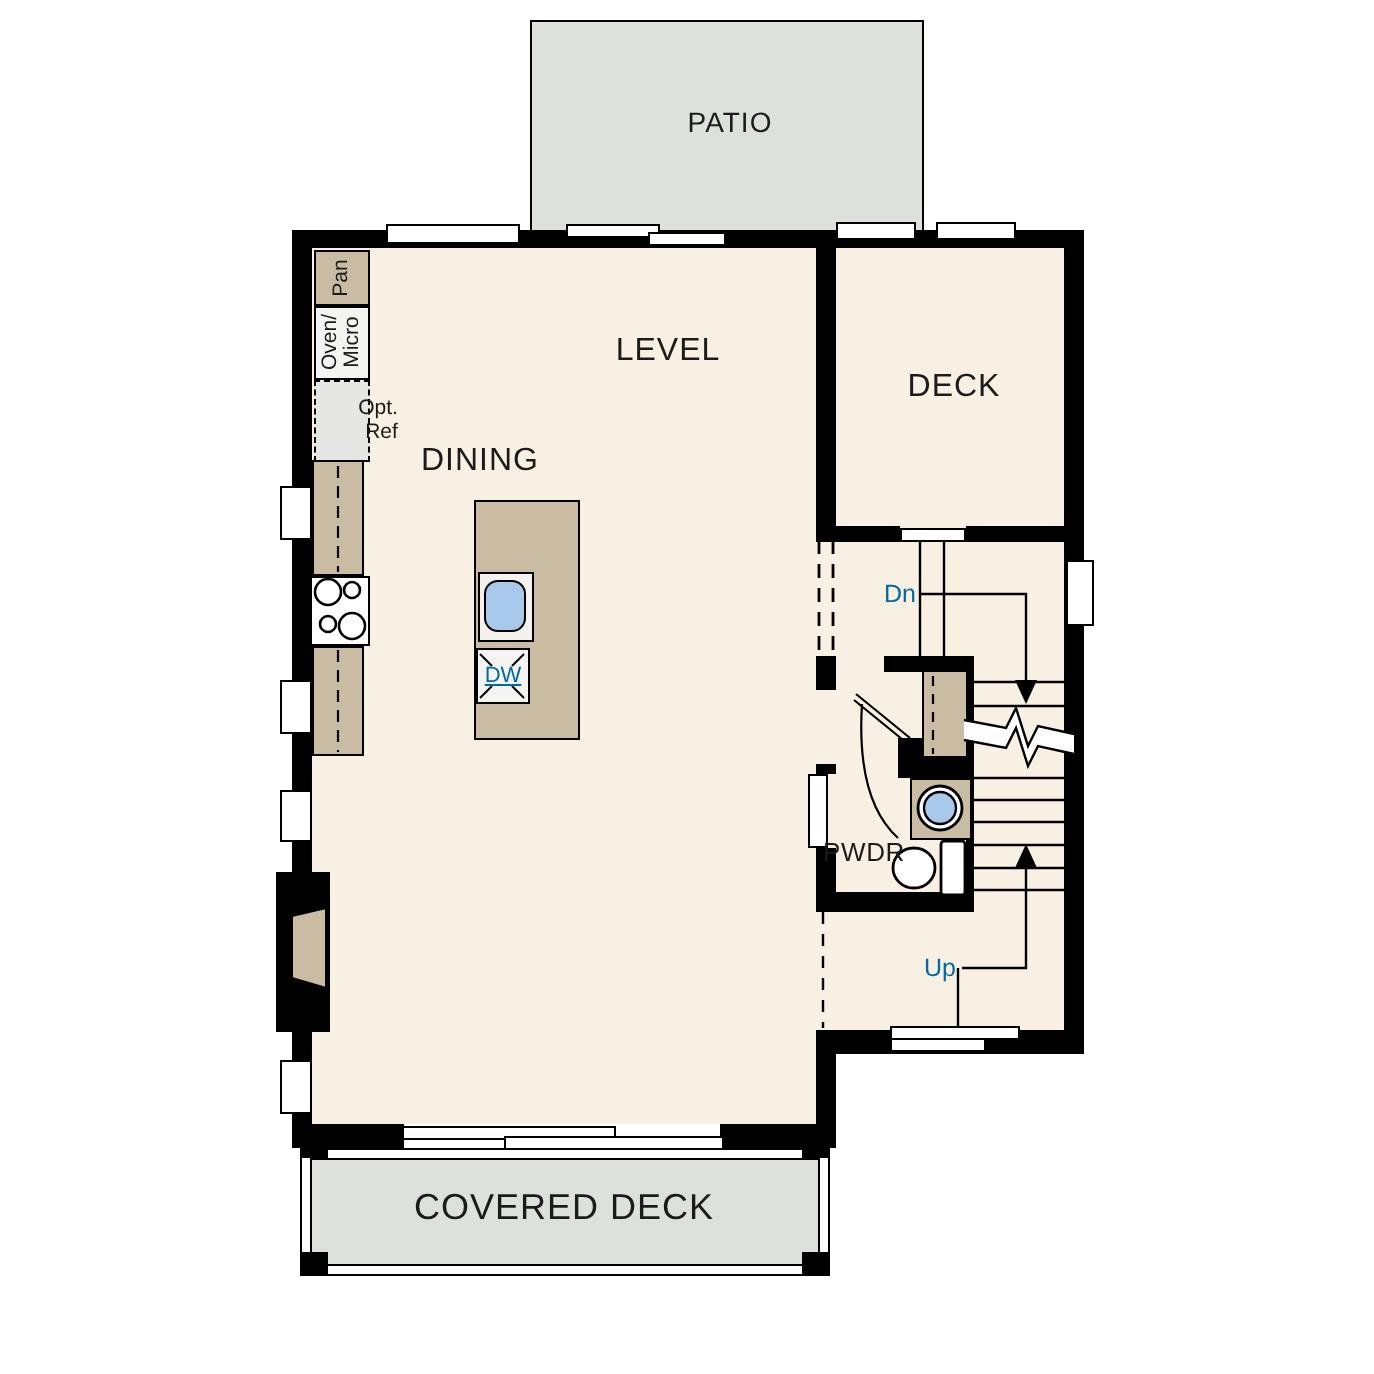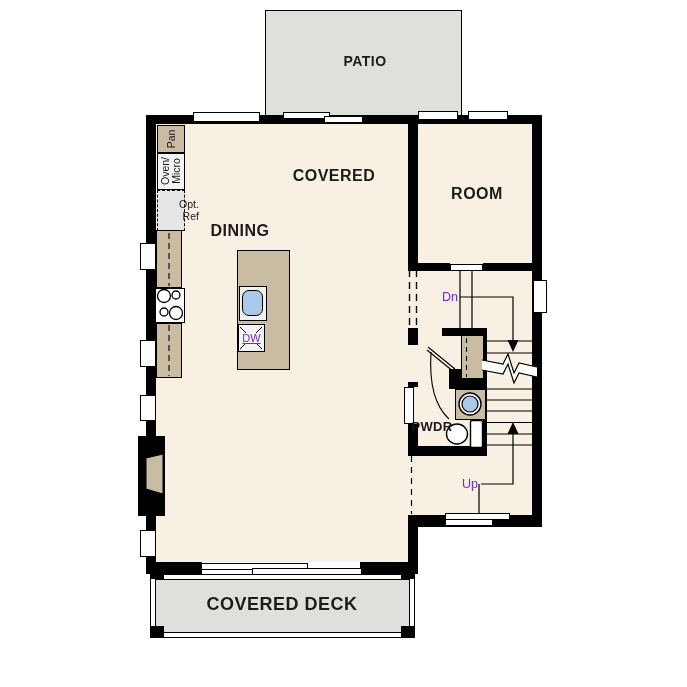--- a/index.html
+++ b/index.html
@@ -4,24 +4,24 @@
 <style>
   html,body{margin:0;padding:0;background:#fff;}
   .plan{position:relative;width:687px;height:687px;background:#fff;overflow:hidden;
         font-family:"Liberation Sans",sans-serif;}
   .abs{position:absolute;box-sizing:border-box;}
   .floor{background:#F8F0E3;}
   .wall{background:#000;}
   .tan{background:#C9BCA3;}
   .gray{background:#DEE0DC;}
   .win{background:#fff;border:1.3px solid #000;}
-  .lbl{position:absolute;transform:translate(-50%,-50%);color:#1b1b1b;font-weight:bold;
+  .lbl{position:absolute;transform:translate(-50%,-50%);color:#1b1b1b;font-weight:normal;
        white-space:nowrap;letter-spacing:.5px;text-align:center;}
   .lbl-room{font-size:16px;}
-  .lbl-sm{font-size:12.5px;font-weight:normal;letter-spacing:0;color:#6d28d9;}
+  .lbl-sm{font-size:12.5px;font-weight:normal;letter-spacing:0;color:#0369a1;}
   .rot{transform:translate(-50%,-50%) rotate(-90deg);font-size:10.5px;font-weight:normal;
        letter-spacing:0;line-height:11px;text-align:center;}
   svg.overlay{position:absolute;left:0;top:0;pointer-events:none;}
 </style>
 </head>
 <body>
 
 <div class="plan">
 
   <div class="abs gray" style="left:265px;top:10px;width:197px;height:106px;border:1.5px solid #000;"></div>
@@ -137,23 +137,23 @@
     <path d="M431,352 Q428,400 449,419" stroke="#000" stroke-width="1.1" fill="none"></path>
 
     <circle cx="470" cy="404" r="11" fill="#fff" stroke="#000" stroke-width="1.4"></circle>
     <circle cx="470" cy="404" r="8" fill="#A9C9EB" stroke="#000" stroke-width="1.2"></circle>
 
     <ellipse cx="457" cy="434" rx="10.5" ry="10" fill="#fff" stroke="#000" stroke-width="1.4"></ellipse>
     <rect x="470.5" y="420.5" width="12" height="27" rx="1.5" fill="#fff" stroke="#000" stroke-width="1.4"></rect>
   </svg>
 
   <div class="lbl" style="left:365px;top:61px;font-size:14px;">PATIO</div>
-  <div class="lbl lbl-room" style="left:334px;top:176px;">COVERED</div>
+  <div class="lbl lbl-room" style="left:334px;top:176px;">LEVEL</div>
   <div class="lbl lbl-room" style="left:240px;top:231px;">DINING</div>
-  <div class="lbl lbl-room" style="left:477px;top:194px;">ROOM</div>
+  <div class="lbl lbl-room" style="left:477px;top:194px;">DECK</div>
   <div class="lbl" style="left:432px;top:426px;font-size:13px;letter-spacing:.3px;">PWDR</div>
   <div class="lbl" style="left:282px;top:604px;font-size:18px;">COVERED DECK</div>
 
   <div class="lbl lbl-sm" style="left:450px;top:297px;">Dn</div>
   <div class="lbl lbl-sm" style="left:470px;top:484px;">Up</div>
   <div class="lbl lbl-sm" style="left:251.5px;top:338px;font-size:11px;text-decoration:underline;">DW</div>
 
   <div class="lbl rot" style="left:171px;top:139px;">Pan</div>
   <div class="lbl rot" style="left:171px;top:171px;">
     <span style="display:block;">Oven/</span>

